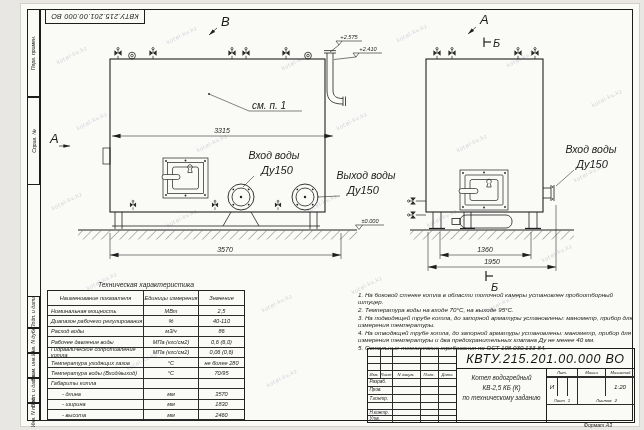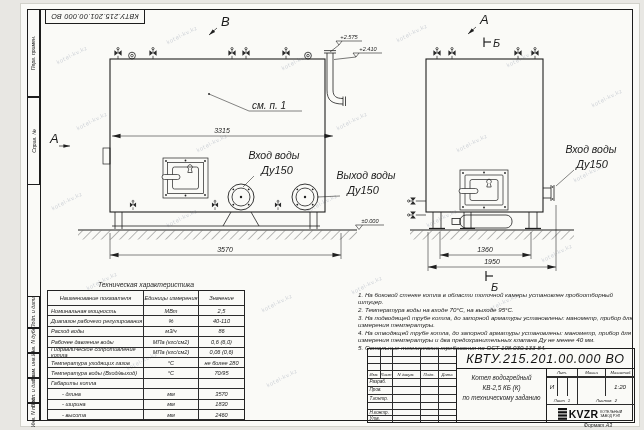--- a/index.html
+++ b/index.html
@@ -404,33 +404,20 @@
     <div class="tbr-row" style="left:0;top:27px;width:30px;height:9px">
       <span>Лист</span>
       <span>1</span>
     </div>
     <div class="tbr-row" style="left:30px;top:27px;width:58px;height:9px;border-left:1px solid #2c2c2c">
       <span>Листов</span>
       <span>2</span>
     </div>
     <div class="tb-h" style="top:8px;width:88px"></div>
   </div>
-  <div class="tb-logo">
-    <svg width="9" height="12">
-      <rect y="0" width="9" height="2.2" fill="#111"></rect>
-        <rect y="3.2" width="9" height="2.2" fill="#111"></rect>
-      <rect y="6.4" width="9" height="2.2" fill="#111"></rect>
-        <rect y="9.6" width="9" height="2.2" fill="#111"></rect>
-    </svg>
-    <b>KVZR</b>
-    <span class="lsub">
-      <i>КОТЕЛЬНЫЙ</i>
-      <i>ЗАВОД РЭП</i>
-    </span>
-  </div>
 
   <div class="tb-h" style="top:7px"></div>
   <div class="tb-h" style="top:14px"></div>
   <div class="tb-h" style="top:21px"></div>
   <div class="tb-h" style="top:29px"></div>
   <div class="tb-h" style="top:37px"></div>
   <div class="tb-h" style="top:45px"></div>
   <div class="tb-h" style="top:53px"></div>
   <div class="tb-h" style="top:60px"></div>
   <div class="tb-h" style="top:66px"></div>

